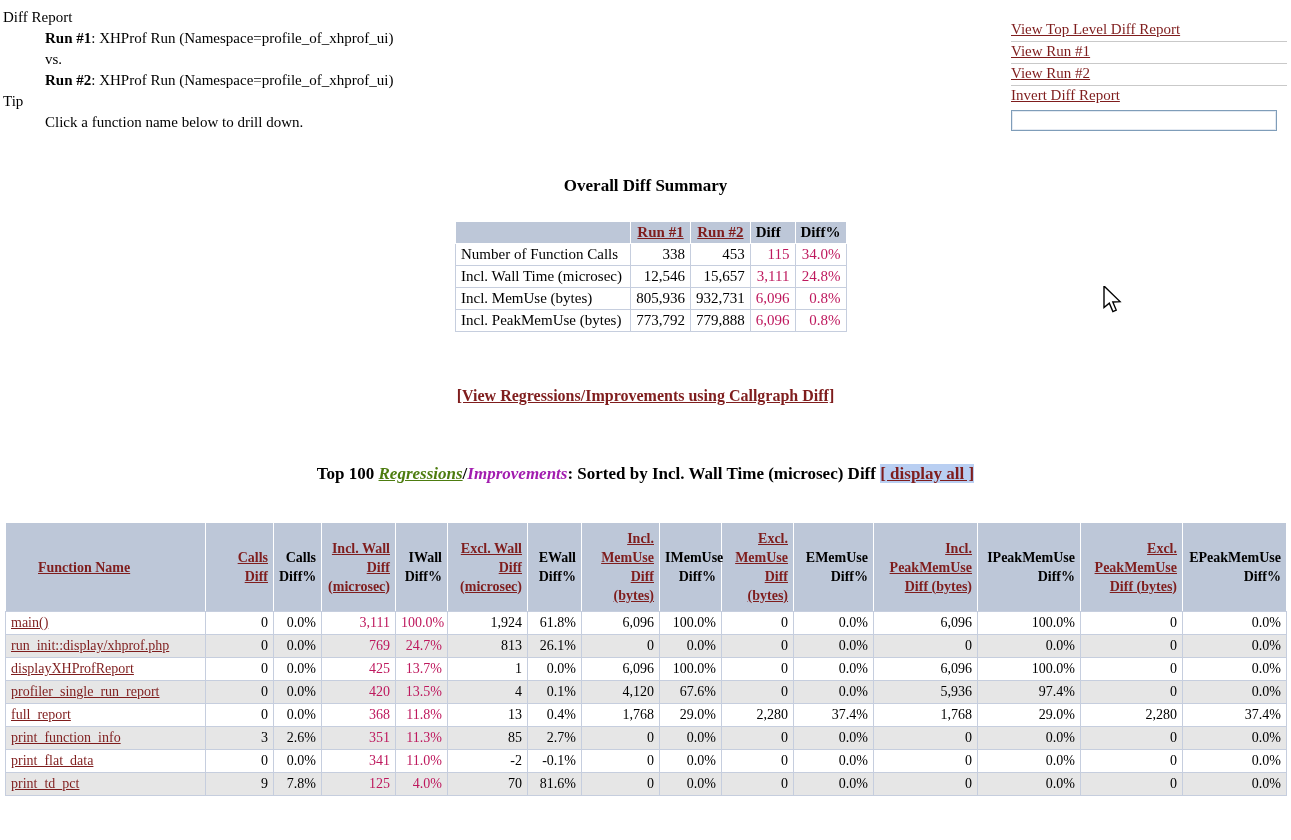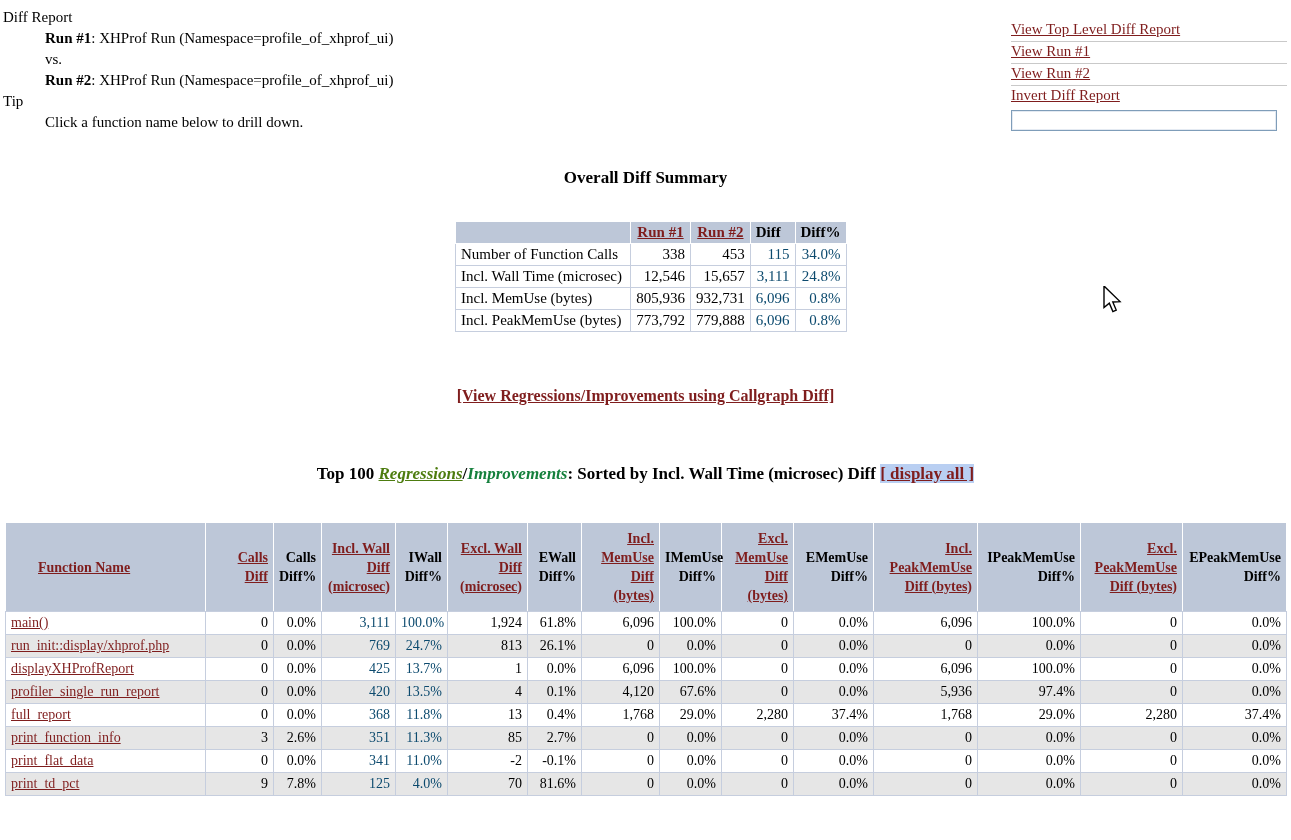--- a/index.html
+++ b/index.html
@@ -25,40 +25,40 @@
   .nav { position:absolute; left:1011px; top:20px; width:276px; }
   .nav-row { border-bottom:1px solid #c9c9c9; padding:1px 0 3px 0; line-height:17px; }
   .nav-row.last { border-bottom:none; }
   .nav-input {
     margin-top:3px; width:266px; height:21px;
     border:1px solid #7f9db9; box-shadow: inset 0 0 0 1px #e4eaf2;
     font-family: "Liberation Serif", serif; font-size:14px; padding:2px 4px;
   }
 
   
-  .h-summary { position:absolute; top:168px; left:0; width:100%; text-align:center;
+  .h-summary { position:absolute; top:176px; left:0; width:100%; text-align:center;
                font-weight:bold; font-size:17px; }
   .callgraph { position:absolute; top:387px; left:0; width:100%; text-align:center;
                font-weight:bold; font-size:16px; }
   .h-listing { position:absolute; top:464px; left:0; width:100%; text-align:center;
                font-weight:bold; font-size:17px; }
   .h-listing .reg { color:#4d7c0f; font-style:italic;text-decoration:underline; }
-  .h-listing .imp { color:#15803d; font-style:italic; }
+  .h-listing .imp { color:#a21caf; font-style:italic; }
   .h-listing .display-all { background:#b9cff2; }
 
   
   table { border-collapse:collapse; }
   .summary { position:absolute; left:455px; top:221px; table-layout:fixed; }
   .summary th, .summary td { padding:2px 5px; height:21px; font-size:15px; }
   .summary thead th { background:#bdc7d8; border:1px solid #ffffff; font-weight:bold; text-align:center; }
   .summary thead th.plain { text-align:left; }
   .summary td { border:1px solid #c6cede; text-align:right; }
   .summary td.lbl { text-align:left; }
   .summary { border:1px solid #c6cede; }
-  .red { color:#0c4a6e;margin-left:24px; }
+  .red { color:#be185d;margin-left:24px; }
 
   
   .big { position:absolute; left:5px; top:522px; width:1281px; table-layout:fixed;
          border:1px solid #c6cede; font-size:14px; }
   .big thead th { background:#bdc7d8; border:1px solid #ffffff; border-bottom:1px solid #c6cede;
                   height:89px; vertical-align:middle; text-align:right; font-weight:bold;
                   line-height:19px; padding:2px 5px; }
   .big thead th.fn { text-align:left;padding-left:32px; }
   .big thead th a, .big td.fn a { font-weight:inherit; }
   .big td { border:1px solid #c6cede; height:23px; padding:1px 5px; text-align:right;

